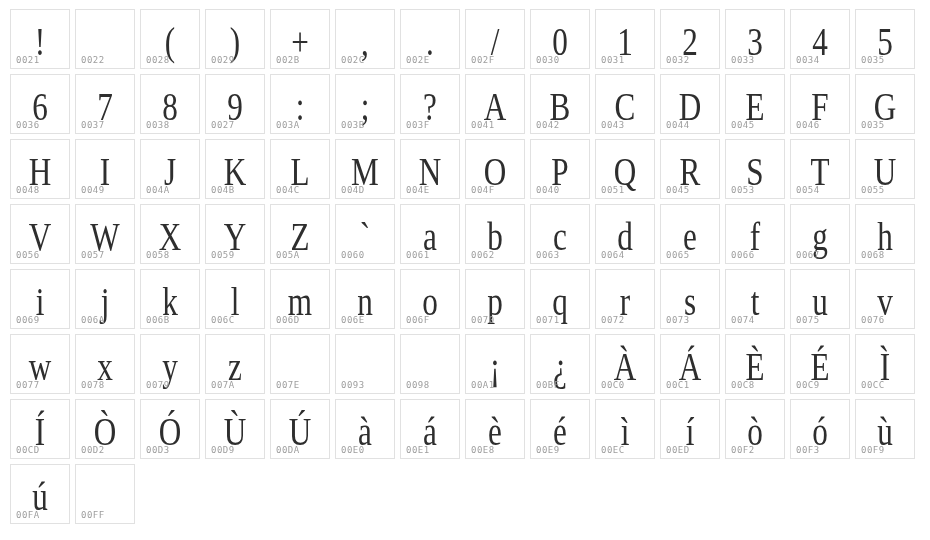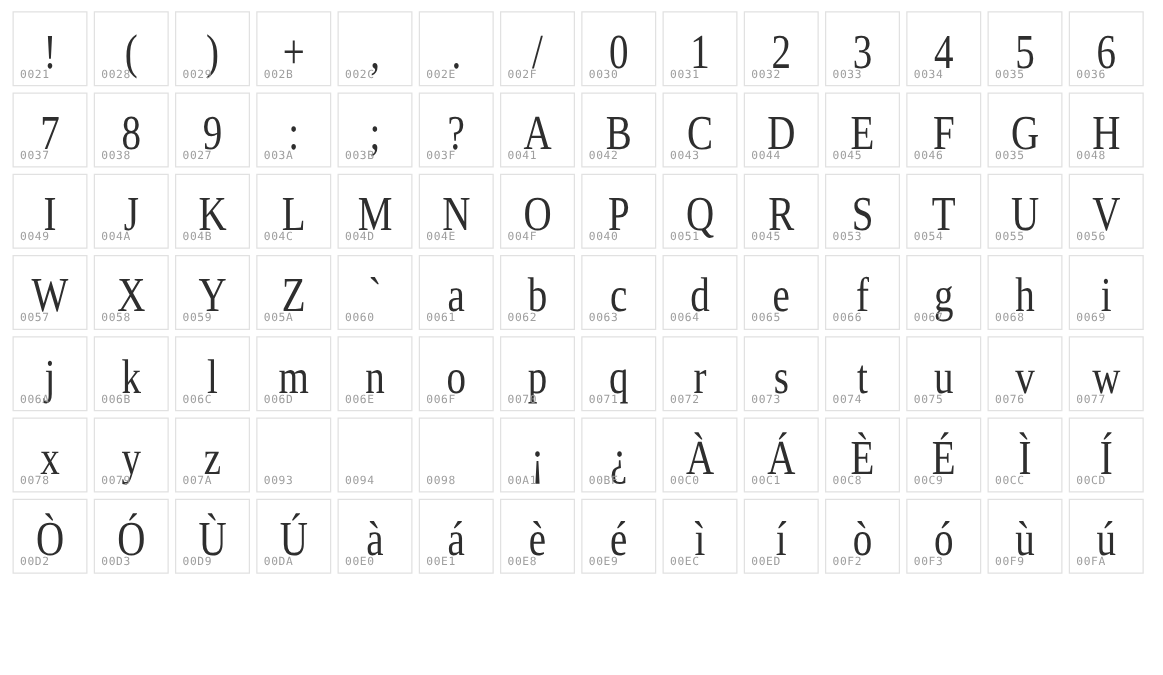--- a/index.html
+++ b/index.html
@@ -53,20 +53,24 @@
 </style>
 </head>
 <body style="background: rgb(255, 255, 255);">
 
 <div class="glyph-grid">
     <div class="glyph-cell">
     <span class="glyph">!</span>
     <span class="code-label">0021</span>
   </div>
     <div class="glyph-cell">
+    <span class="glyph"></span>
+    <span class="code-label">0022</span>
+  </div>
+    <div class="glyph-cell">
     <span class="glyph">(</span>
     <span class="code-label">0028</span>
   </div>
     <div class="glyph-cell">
     <span class="glyph">)</span>
     <span class="code-label">0029</span>
   </div>
     <div class="glyph-cell">
     <span class="glyph">+</span>
     <span class="code-label">002B</span>
@@ -342,25 +346,25 @@
     <div class="glyph-cell">
     <span class="glyph">y</span>
     <span class="code-label">0079</span>
   </div>
     <div class="glyph-cell">
     <span class="glyph">z</span>
     <span class="code-label">007A</span>
   </div>
     <div class="glyph-cell">
     <span class="glyph"></span>
+    <span class="code-label">007E</span>
+  </div>
+    <div class="glyph-cell">
+    <span class="glyph"></span>
     <span class="code-label">0093</span>
-  </div>
-    <div class="glyph-cell">
-    <span class="glyph"></span>
-    <span class="code-label">0094</span>
   </div>
     <div class="glyph-cell">
     <span class="glyph"></span>
     <span class="code-label">0098</span>
   </div>
     <div class="glyph-cell">
     <span class="glyph">¡</span>
     <span class="code-label">00A1</span>
   </div>
     <div class="glyph-cell">
@@ -440,13 +444,17 @@
     <span class="code-label">00F3</span>
   </div>
     <div class="glyph-cell">
     <span class="glyph">ù</span>
     <span class="code-label">00F9</span>
   </div>
     <div class="glyph-cell">
     <span class="glyph">ú</span>
     <span class="code-label">00FA</span>
   </div>
+    <div class="glyph-cell">
+    <span class="glyph"></span>
+    <span class="code-label">00FF</span>
+  </div>
   </div>
 
 </body></html>

